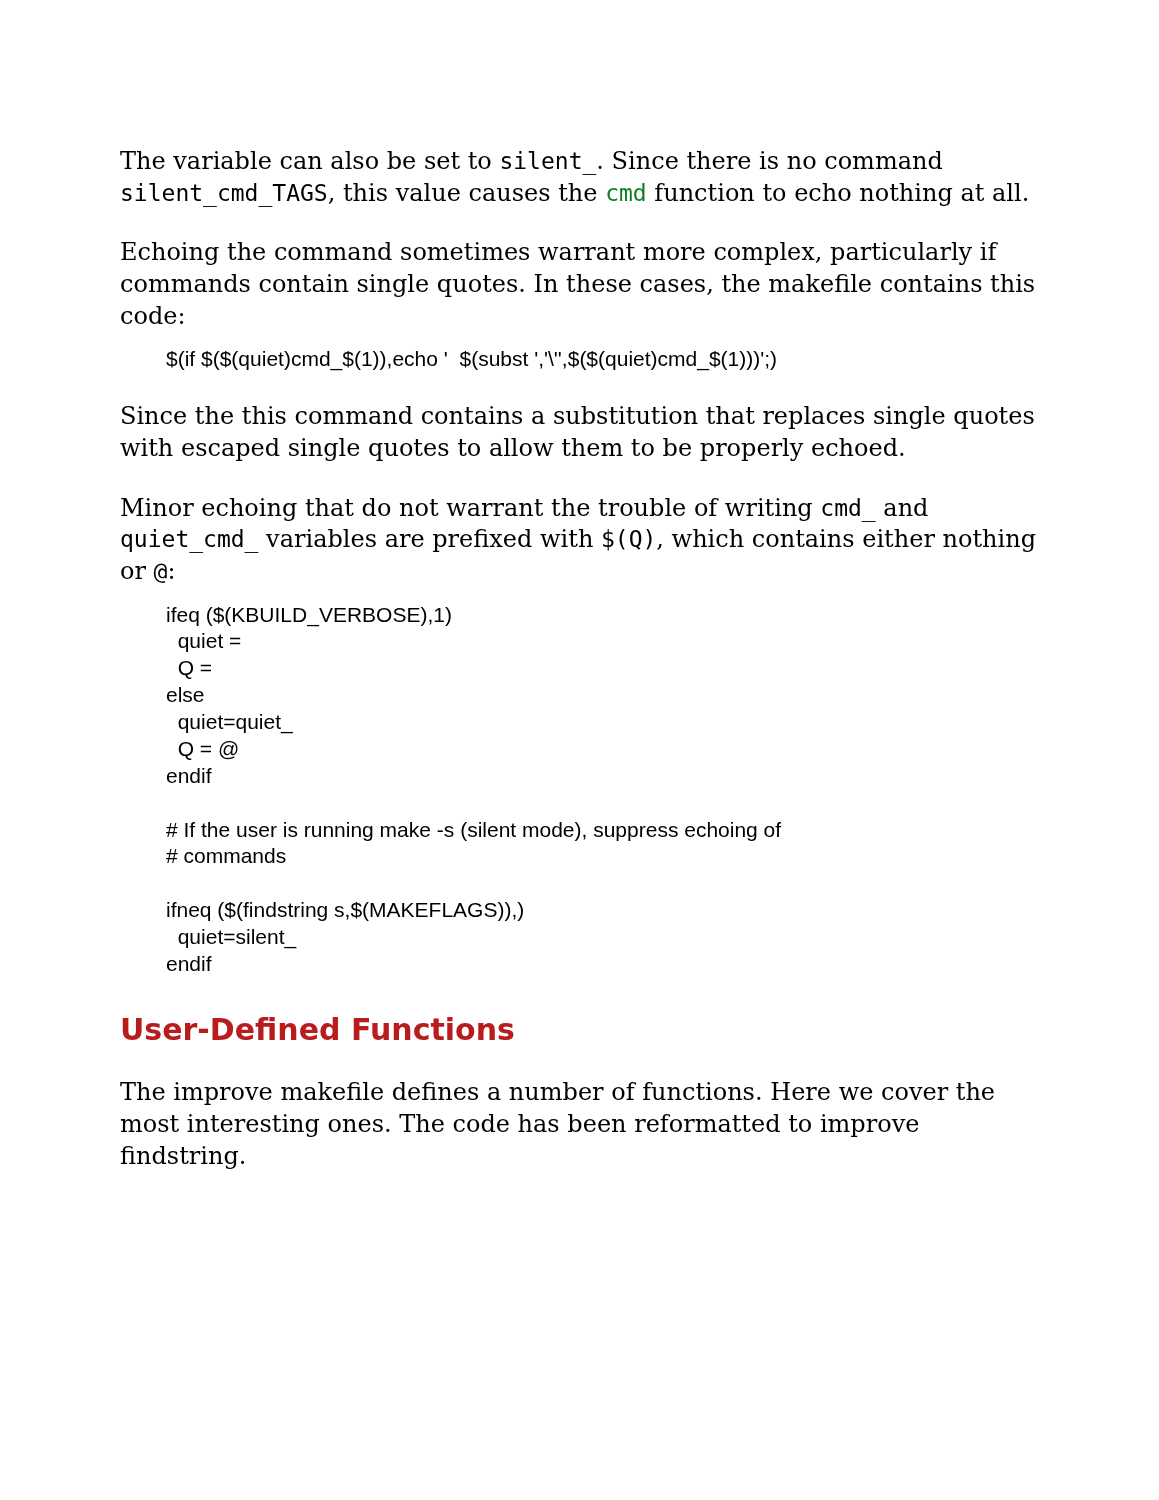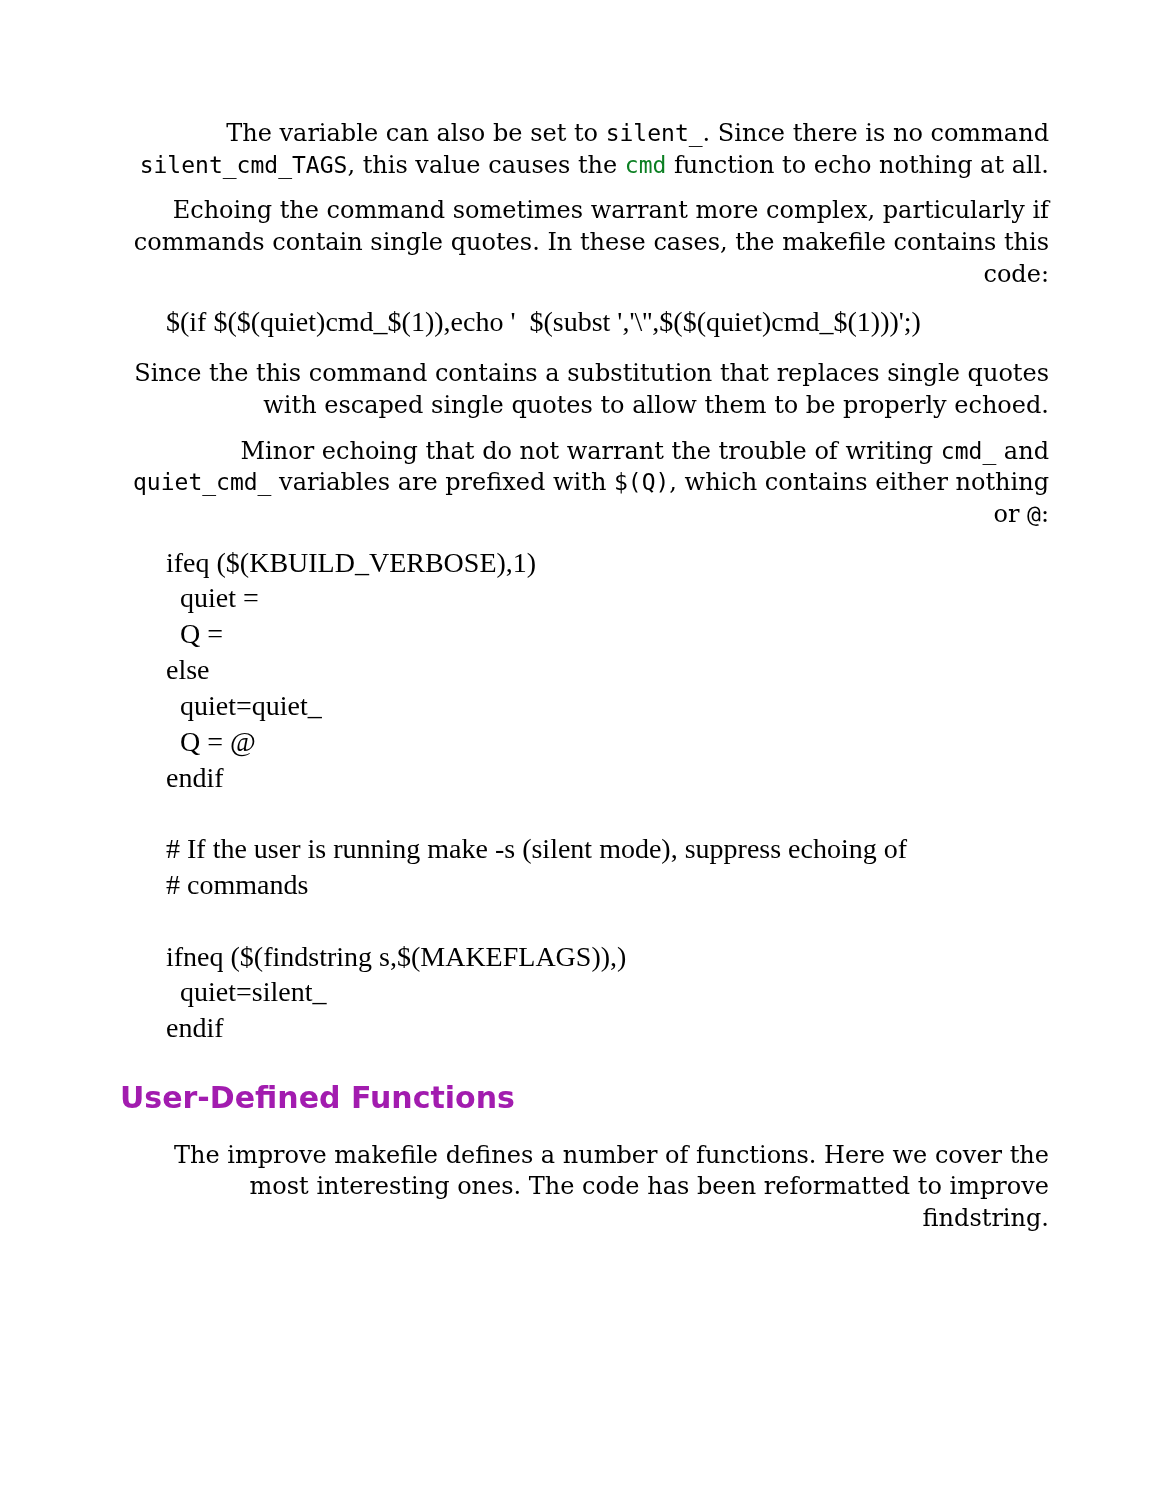--- a/index.html
+++ b/index.html
@@ -14,46 +14,47 @@
     line-height: 1.32;
     width: 1159px;
     min-height: 1500px;
     box-sizing: border-box;
     padding: 118px 110px 40px 120px;
   }
   p {
     margin: 0 0 14px 0;
   }
   .para {
-    text-align: right;
+    text-align: left;
+    margin-top: 28px;
   }
   .mono {
     font-family: "DejaVu Sans Mono", Menlo, Consolas, "Liberation Mono", monospace;
     font-size: 23px;
   }
   .ital {
   }
   .kw {
     font-family: "DejaVu Sans Mono", Menlo, Consolas, "Liberation Mono", monospace;
     font-size: 23px;
     color: #0b7f22;
   }
   pre.code {
-    font-family: Liberation Serif, serif;
-    font-size: 28px;
+    font-family: Liberation Sans, sans-serif;
+    font-size: 21px;
     line-height: 1.28;
     white-space: pre-wrap;
     word-break: break-word;
     margin: 6px 0 18px 46px;
     color: #000000;
   }
   h2.section {
     font-family: "DejaVu Sans", "Helvetica Neue", Arial, sans-serif;
     font-weight: 700;
-    color: #a21caf;
+    color: #b91c1c;
     font-size: 30px;
     margin: 32px 0 22px 0;
   }
 </style>
 </head>
 <body>
 
 <p class="para">
   <span>The variable can also be set to </span><span class="mono">silent_</span><span>. Since there is no command </span><span class="mono">silent_cmd_TAGS</span><span>, this value causes the </span><span class="kw">cmd</span><span> function to echo nothing at all.</span>
 </p>

